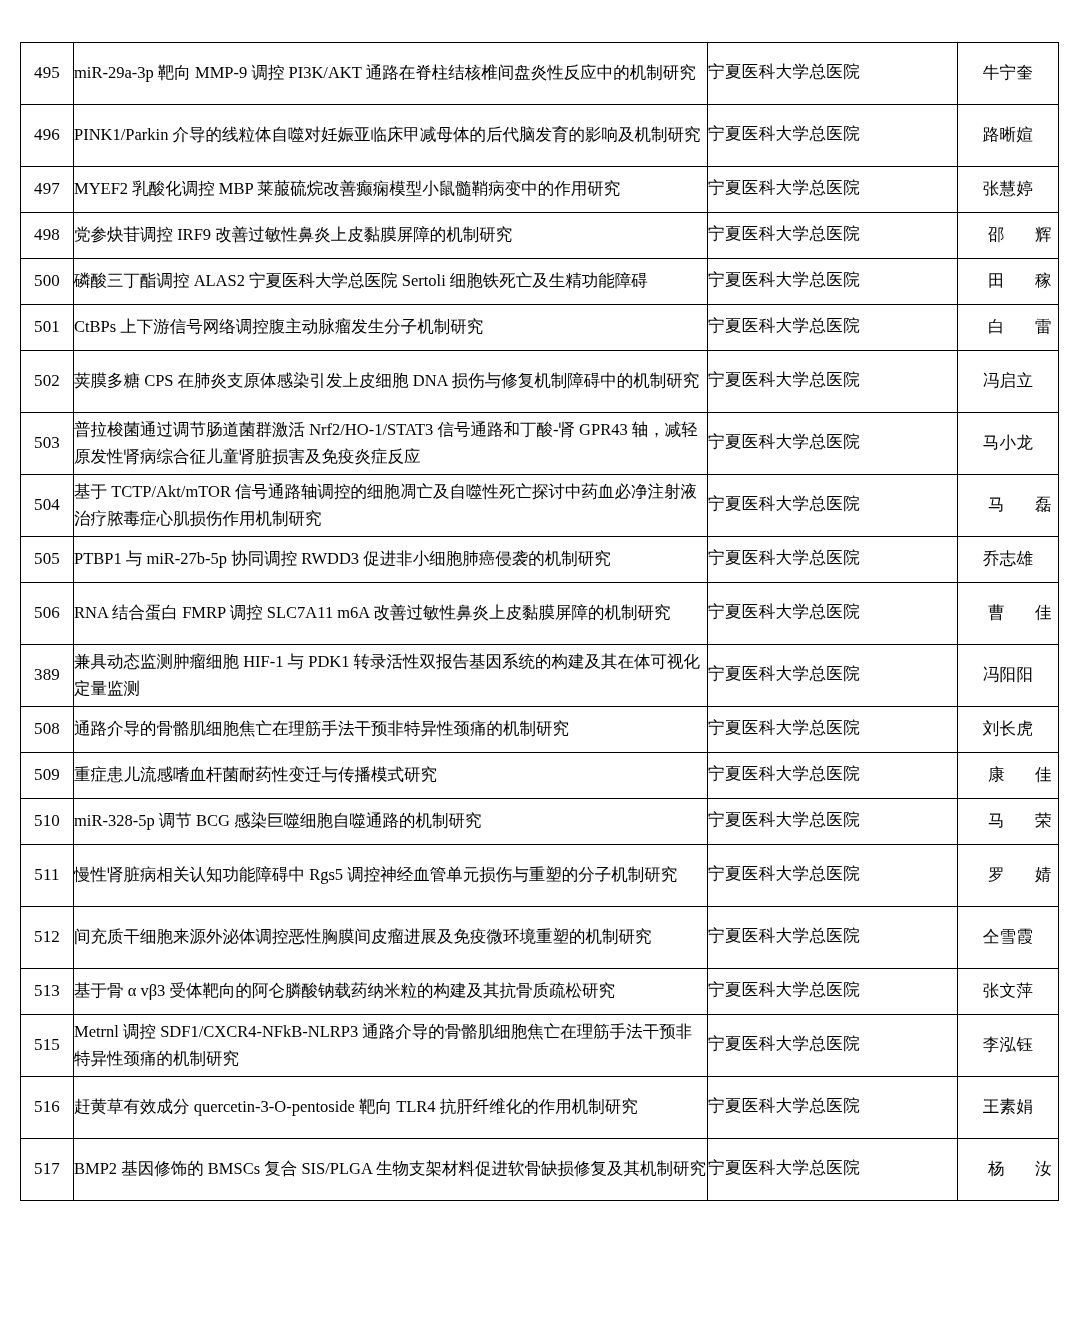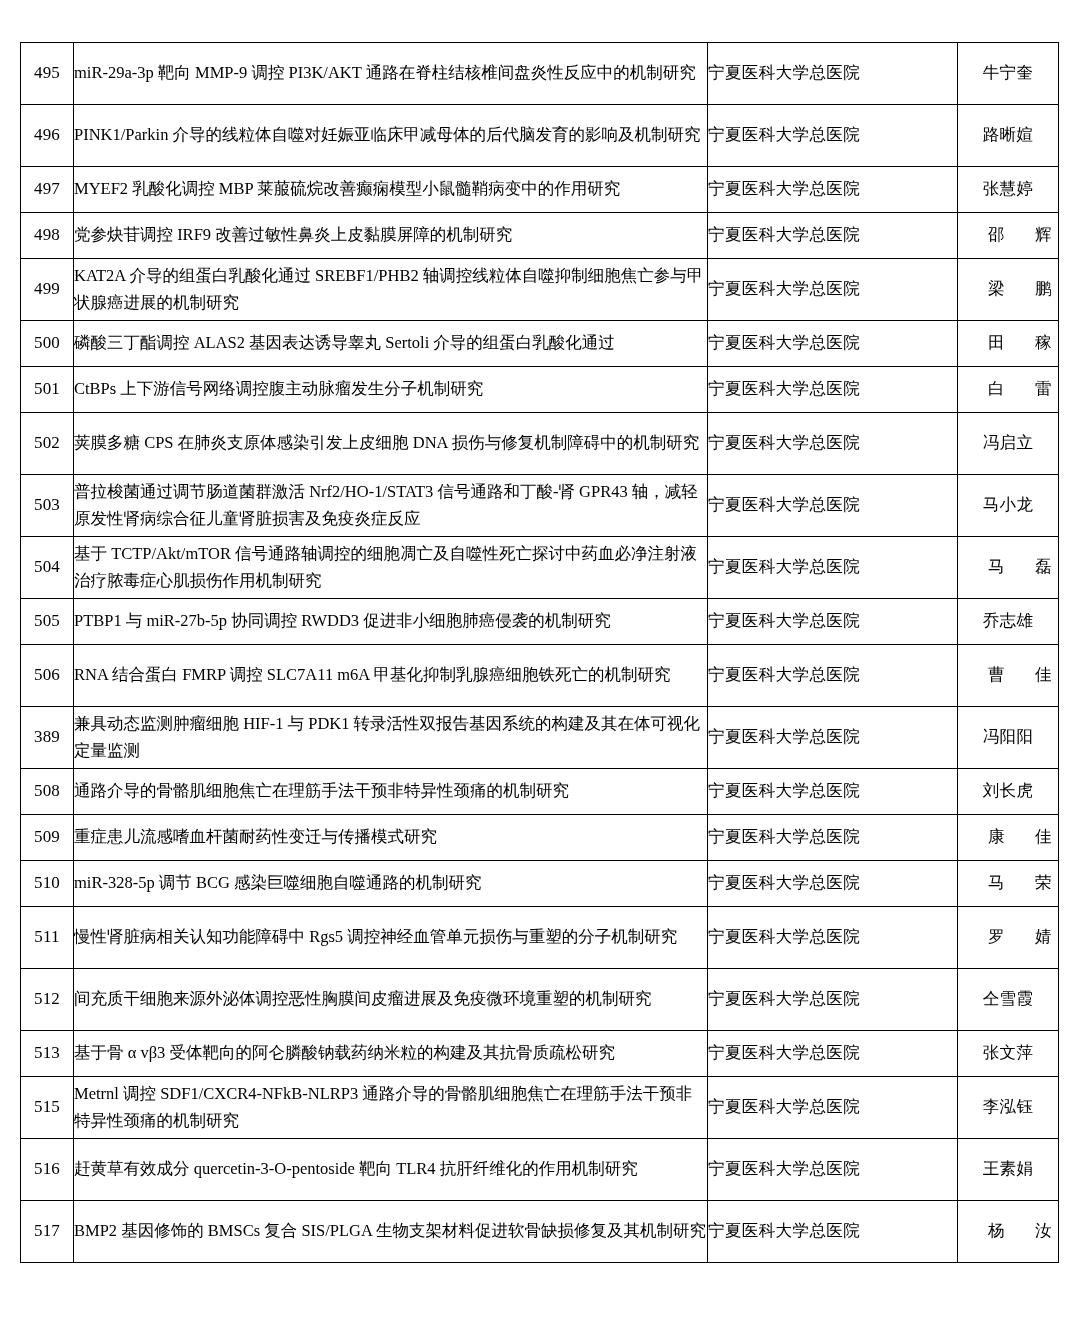--- a/index.html
+++ b/index.html
@@ -51,20 +51,21 @@
     word-break: break-word;
   }
   td.title .t {
     display: block;
   }
   td.org {
     padding: 5px 10px 6px 12px;
     line-height: 1.5;
     text-align: left;
     letter-spacing: 0.4px;
+    font-family: Liberation Mono, monospace;
   }
   td.pi {
     text-align: center;
     line-height: 1.5;
     letter-spacing: 0.4px;
     white-space: nowrap;
   }
   
   td.pi.spread .nm {
     display: inline-block;
@@ -116,32 +117,24 @@
           <td class="pi"><span class="nm">张慧婷</span></td>
         </tr>
         <tr class="r1">
           <td class="num">498</td>
           <td class="title">
             <span class="t">党参炔苷调控 IRF9 改善过敏性鼻炎上皮黏膜屏障的机制研究</span>
           </td>
           <td class="org">宁夏医科大学总医院</td>
           <td class="pi spread"><span class="nm">邵辉</span></td>
         </tr>
-        <tr class="r2">
-          <td class="num">499</td>
-          <td class="title">
-            <span class="t">KAT2A 介导的组蛋白乳酸化通过 SREBF1/PHB2 轴调控线粒体自噬抑制细胞焦亡参与甲状腺癌进展的机制研究</span>
-          </td>
-          <td class="org">宁夏医科大学总医院</td>
-          <td class="pi spread"><span class="nm">梁鹏</span></td>
-        </tr>
         <tr class="r1">
           <td class="num">500</td>
           <td class="title">
-            <span class="t">磷酸三丁酯调控 ALAS2 基因表达诱导睾丸 Sertoli 介导的组蛋白乳酸化通过</span>
+            <span class="t">磷酸三丁酯调控 ALAS2 宁夏医科大学总医院 Sertoli 细胞铁死亡及生精功能障碍</span>
           </td>
           <td class="org">宁夏医科大学总医院</td>
           <td class="pi spread"><span class="nm">田稼</span></td>
         </tr>
         <tr class="r1">
           <td class="num">501</td>
           <td class="title">
             <span class="t">CtBPs 上下游信号网络调控腹主动脉瘤发生分子机制研究</span>
           </td>
           <td class="org">宁夏医科大学总医院</td>
@@ -175,21 +168,21 @@
           <td class="num">505</td>
           <td class="title">
             <span class="t">PTBP1 与 miR-27b-5p 协同调控 RWDD3 促进非小细胞肺癌侵袭的机制研究</span>
           </td>
           <td class="org">宁夏医科大学总医院</td>
           <td class="pi"><span class="nm">乔志雄</span></td>
         </tr>
         <tr class="r2">
           <td class="num">506</td>
           <td class="title">
-            <span class="t">RNA 结合蛋白 FMRP 调控 SLC7A11 m6A 甲基化抑制乳腺癌细胞铁死亡的机制研究</span>
+            <span class="t">RNA 结合蛋白 FMRP 调控 SLC7A11 m6A 改善过敏性鼻炎上皮黏膜屏障的机制研究</span>
           </td>
           <td class="org">宁夏医科大学总医院</td>
           <td class="pi spread"><span class="nm">曹佳</span></td>
         </tr>
         <tr class="r2">
           <td class="num">389</td>
           <td class="title">
             <span class="t">兼具动态监测肿瘤细胞 HIF-1 与 PDK1 转录活性双报告基因系统的构建及其在体可视化定量监测</span>
           </td>
           <td class="org">宁夏医科大学总医院</td>

